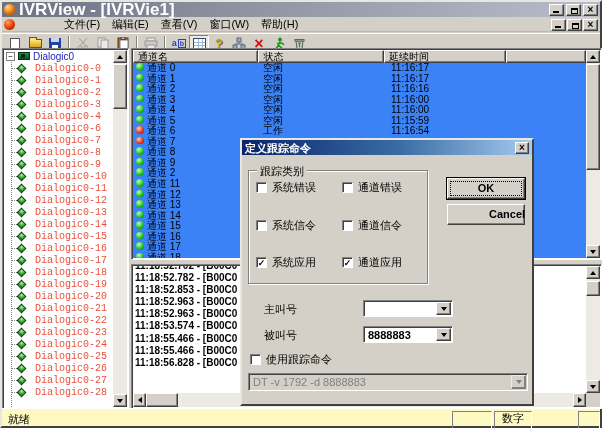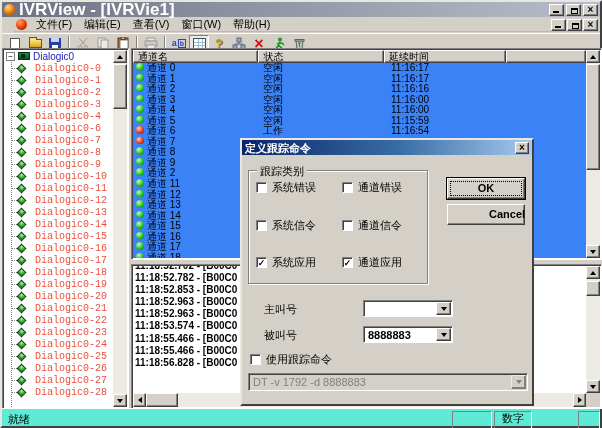--- a/index.html
+++ b/index.html
@@ -18,22 +18,22 @@
   .winbtns { margin-left:auto; display:flex; gap:2px; }
   .wbtn { width:15px; height:12px; background:#d4d0c8; border:1px solid;
     border-color:#fff #404040 #404040 #fff; box-shadow:inset -1px -1px 0 #808080;
     display:flex; align-items:center; justify-content:center; font-size:9px; line-height:9px;
     color:#000; position:relative; }
   .g-min { position:absolute; left:3px; bottom:2px; width:6px; height:2px; background:#000; }
   .g-rest { position:absolute; left:4px; top:3px; width:7px; height:6px; border:1px solid #000; border-top-width:2px; background:#d4d0c8; }
   .g-x { font-weight:bold; font-size:10px; margin-top:-1px; }
 
   
-  .menubar { position:absolute; left:12px; top:16px; right:0; height:14px; display:flex;
-    align-items:center; padding:0 2px; border-bottom:1px solid #bdb9b1; }
+  .menubar { position:absolute; left:0; top:16px; right:0; height:14px; display:flex;
+    align-items:center; padding:0 2px; border-bottom:1px solid #bdb9b1;gap:40px; }
   .mdi-ball { width:11px; height:11px; border-radius:50%; margin-right:3px;
     background:radial-gradient(circle at 35% 30%, #ff9f6a, #e03c00 55%, #7c1e00); }
   .menuitem { font-size:11px; padding:0 6px; height:13px; line-height:13px; color:#000; white-space:nowrap; }
   .mdibtns { margin-left:auto; display:flex; gap:1px; }
 
   
   .toolbar { position:absolute; left:0; top:31px; right:0; height:20px;
     border-top:1px solid #fff; display:flex; align-items:center; padding:1px 3px; }
   .tbtn { width:20px; height:17px; display:flex; align-items:center; justify-content:center; flex:0 0 auto; }
   .tbtn.pressed { border:1px solid; border-color:#808080 #fff #fff #808080; background:#ece9e2; }
@@ -148,21 +148,21 @@
   .combo .cval { position:absolute; left:4px; top:2px; font-size:11px; font-weight:bold; }
   .drop { position:absolute; right:1px; top:1px; bottom:1px; width:15px; background:#d4d0c8; border:1px solid;
     border-color:#fff #404040 #404040 #fff; box-shadow:inset -1px -1px 0 #808080;
     display:flex; align-items:center; justify-content:center; }
   .combo.wide { left:6px; width:280px; height:18px; background:#d4d0c8; }
   .combo.wide .cval { color:#808080; font-weight:normal; }
   .combo.wide .drop { border-color:#eceae3 #808080 #808080 #eceae3; }
   .combo.wide .a-dn { border-top-color:#808080; }
 
   
-  .statusbar { position:absolute; left:0; bottom:0; right:0; height:18px; background:#5eead4;
+  .statusbar { position:absolute; left:0; bottom:0; right:0; height:18px; background:#fef9c3;
     border-top:1px solid #fff; }
   .statusbar .ready { position:absolute; left:6px; top:3px; font-size:11px; }
   .spanel { position:absolute; top:2px; height:22px; border:1px solid; border-color:#808080 #fff #fff #808080;
     font-size:11px; line-height:12px; text-align:center; }
 </style>
 </head>
 <body>
 
 <div class="window">
 

